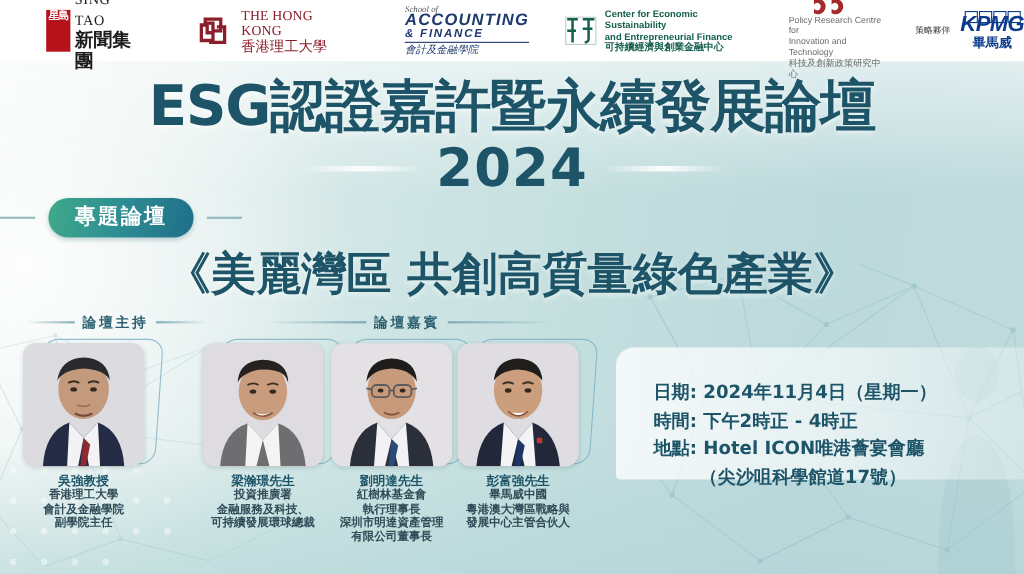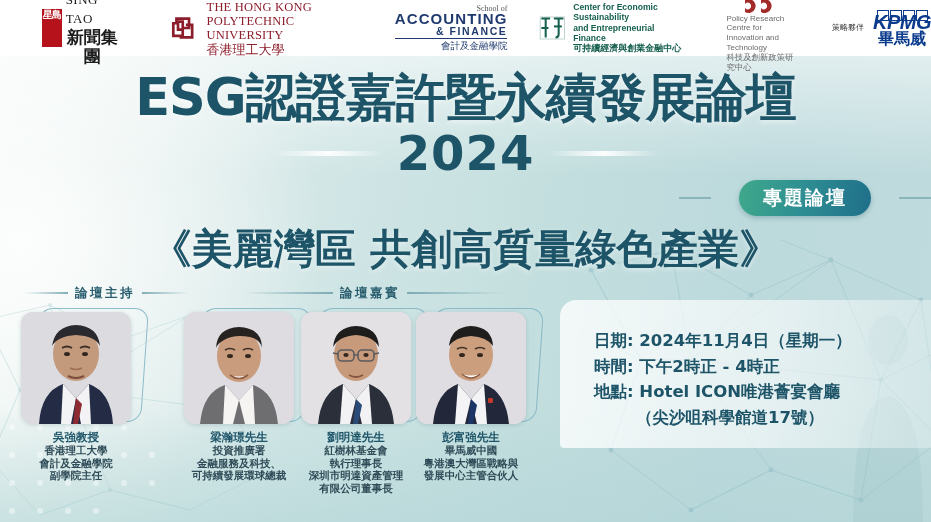--- a/index.html
+++ b/index.html
@@ -23,31 +23,31 @@
 
   
   .lg-singtao { margin-left: 14px; padding-left: 28px; }
   .st-mark {
     width: 25px; height: 38px; background: #b5121b; color: #fff;
     font-family: "DejaVu Sans", sans-serif; font-size: 10px; line-height: 12.6px;
     text-align: center; font-weight: 700; padding-top: 0px; letter-spacing: -1px;
   }
   .st-words { margin-left: 4px; color: #1c1c1c; }
   .st-en { font-family: "Liberation Serif", serif; font-size: 13px; line-height: 19px; letter-spacing: .5px; }
-  .st-cn { font-family: "DejaVu Sans", sans-serif; font-size: 17px; line-height: 19px; font-weight: 700; letter-spacing: 0px; text-align: center; }
+  .st-cn { font-family: "DejaVu Sans", sans-serif; font-size: 17px; line-height: 19px; font-weight: 700; letter-spacing: 0px; }
 
   
   .lg-polyu { margin-left: 48px; }
   .polyu-mark { width: 40px; height: 40px; position: relative; }
   .polyu-words { margin-left: 8px; color: #8c1d2a; font-family: "Liberation Serif", serif; }
   .polyu-en1, .polyu-en2 { font-size: 12.5px; line-height: 14px; letter-spacing: .2px; }
   .polyu-cn { font-size: 13px; line-height: 15px; font-family: "DejaVu Sans", sans-serif; }
 
   
-  .lg-acc { margin-left: 56px; text-align: right; color: #1f3a6e; }
+  .lg-acc { margin-left: 56px; text-align: left; color: #1f3a6e; font-style: italic; }
   .acc-l1 { font-size: 8px; line-height: 9px; color:#555; font-family:"Liberation Serif",serif; }
   .acc-l2 { font-size: 15px; line-height: 12px; font-weight: 700; letter-spacing: 1.1px; color:#1f3a6e; }
   .acc-l3 { font-size: 10.5px; line-height: 12px; font-weight: 700; letter-spacing: 1.6px; color:#1f3a6e; border-bottom: 1.5px solid #1f3a6e; padding-bottom:1px;}
   .acc-l4 { font-size: 9.5px; line-height: 12px; font-family: "DejaVu Sans", sans-serif; color:#1f3a6e; margin-top:1px;}
 
   
   .lg-cesef { margin-left: 32px; }
   .cesef-mark { width: 34px; height: 32px; position: relative; }
   .cesef-words { margin-left: 7px; color: #16604f; }
   .cesef-en { font-size: 8.6px; line-height: 10.3px; font-weight: 700; }
@@ -60,21 +60,21 @@
   .prcit-en { font-size: 8px; line-height: 9.6px; }
   .prcit-cn { font-size: 8.4px; line-height: 10px; font-family:"DejaVu Sans",sans-serif; }
 
   
   .lg-kpmg { margin-left: 30px; display:flex; align-items:center; }
   .kpmg-partner { font-size: 8px; color:#333; font-family:"DejaVu Sans",sans-serif; line-height:10px; width:34px; text-align:center;}
   .kpmg-block { margin-left: 8px; text-align:center; }
   .kpmg-boxes { display:flex; gap:1px; justify-content:center; }
   .kpmg-boxes i { display:block; width:12px; height:11px; border:1.2px solid #0b3b8c; }
   .kpmg-name { font-family:"Liberation Sans",sans-serif; font-weight:700; font-style:italic; font-size:20px; line-height:20px; color:#0b3b8c; letter-spacing:-.5px; margin-top:-9px;}
-  .kpmg-cn { font-family:"DejaVu Sans",sans-serif; font-size:16px; line-height:14px; color:#0b3b8c; font-weight:700;}
+  .kpmg-cn { font-family:"DejaVu Sans",sans-serif; font-size:12px; line-height:14px; color:#0b3b8c; font-weight:700;}
 
   
   .bg-base {
     position:absolute; inset:56px 0 0 0;
     background: linear-gradient(100deg, #f2f8f5 0%, #e6f1ee 12%, #d2e6e6 34%, #c3dede 58%, #bcd9dc 78%, #c0dbdd 100%);
   }
   .bg-lightleft {
     position:absolute; left:0; top:56px; width:330px; height:466px;
     background: radial-gradient(ellipse at 8% 40%, rgba(255,255,255,.85) 0%, rgba(255,255,255,.35) 42%, rgba(255,255,255,0) 70%);
   }
@@ -104,21 +104,21 @@
     display:flex; align-items:center; justify-content:center; gap:14px;
   }
   .yr-line { width:110px; height:5px; border-radius:3px;
     background: linear-gradient(90deg, rgba(255,255,255,0) 0%, rgba(255,255,255,.95) 50%, rgba(255,255,255,0) 100%); }
   .title-year {
     font-family:"DejaVu Sans", sans-serif; font-weight:700;
     font-size:48px; line-height:40px; color:#1d5468; letter-spacing:1px;
   }
   .badge-row {
     position:absolute; top:180px; left:0; width:931px;
-    display:flex; align-items:center; justify-content:flex-end; gap:28px;
+    display:flex; align-items:center; justify-content:flex-start; gap:12px;
   }
   .badge-line { width:32px; height:2px; background: rgba(120,170,175,.75); }
   .badge {
     background: linear-gradient(100deg, #3fa98a 0%, #2e8e93 48%, #1f6f89 100%);
     color:#fff; font-family:"DejaVu Sans",sans-serif; font-weight:700;
     font-size:19px; line-height:19px; padding:8px 24px 9px; border-radius:19px;
     letter-spacing:2px; box-shadow: 0 2px 5px rgba(30,90,100,.28);
   }
   .subtitle {
     position:absolute; top:223px; left:0; width:931px; text-align:center;
@@ -161,21 +161,21 @@
     text-align:center; font-family:"DejaVu Sans",sans-serif;
     font-size:10.5px; line-height:12.6px; color:#2f4b57; font-weight:700;
   }
   #sp-0 { left:12px; top:312px; }
   #sp-1 { left:175px; top:312px; }
   #sp-2 { left:292px; top:312px; }
   #sp-3 { left:407px; top:312px; }
 
   
   .details {
-    position:absolute; left:560px; top:300px; width:371px; height:148px;
+    position:absolute; left:560px; top:316px; width:371px; height:120px;
     background: linear-gradient(95deg, rgba(255,255,255,.80) 0%, rgba(255,255,255,.62) 55%, rgba(255,255,255,.30) 100%);
     border-top-left-radius:16px; border-bottom-left-radius:4px;
   }
   .det-lines {
     position:absolute; left:34px; top:28px; width:330px;
     font-family:"DejaVu Sans",sans-serif; font-weight:700;
     font-size:16.5px; line-height:25.5px; color:#1d5468; white-space:nowrap;
   }
   .det-lines div:last-child { padding-left:42px; }
 
@@ -277,21 +277,20 @@
     <div class="logo lg-polyu">
       <svg class="polyu-mark" viewBox="0 0 40 40">
         <g fill="none" stroke="#8c1d2a" stroke-width="3.4">
           <path d="M12 8 L28 8 L28 20 L20 20 L20 12 L12 12 Z"></path>
           <path d="M8 14 L8 30 L20 30 L20 22 L14 22 L14 14 Z"></path>
           <path d="M24 16 L32 16 L32 32 L16 32"></path>
         </g>
       </svg>
       <div class="polyu-words">
         <div class="polyu-en1">THE HONG KONG</div>
-        <div class="polyu-en2">POLYTECHNIC UNIVERSITY</div>
         <div class="polyu-cn">香港理工大學</div>
       </div>
     </div>
 
     <div class="logo lg-acc">
       <div>
         <div class="acc-l1">School of</div>
         <div class="acc-l2">ACCOUNTING</div>
         <div class="acc-l3">&amp; FINANCE</div>
         <div class="acc-l4">會計及金融學院</div>

